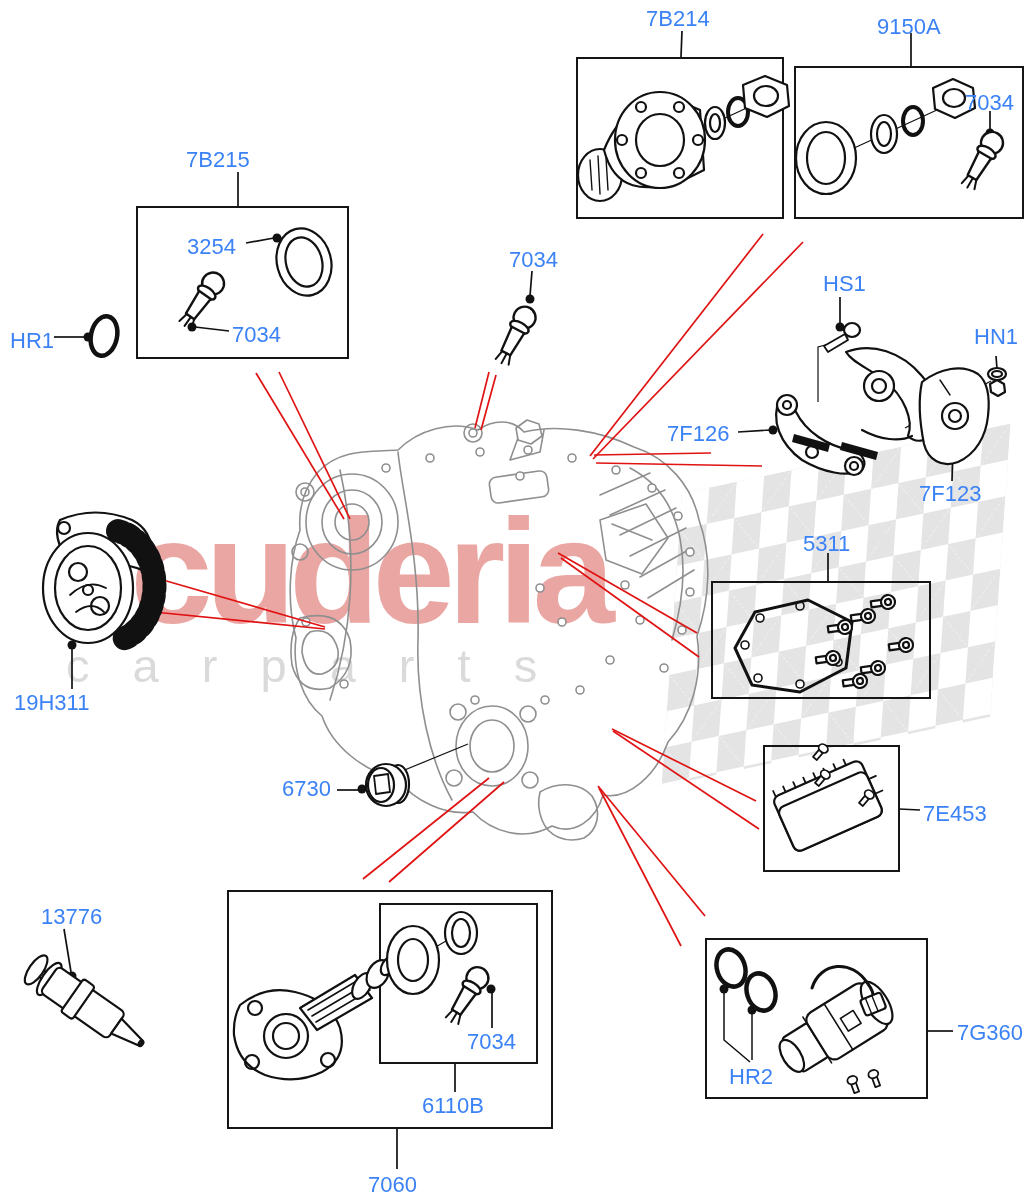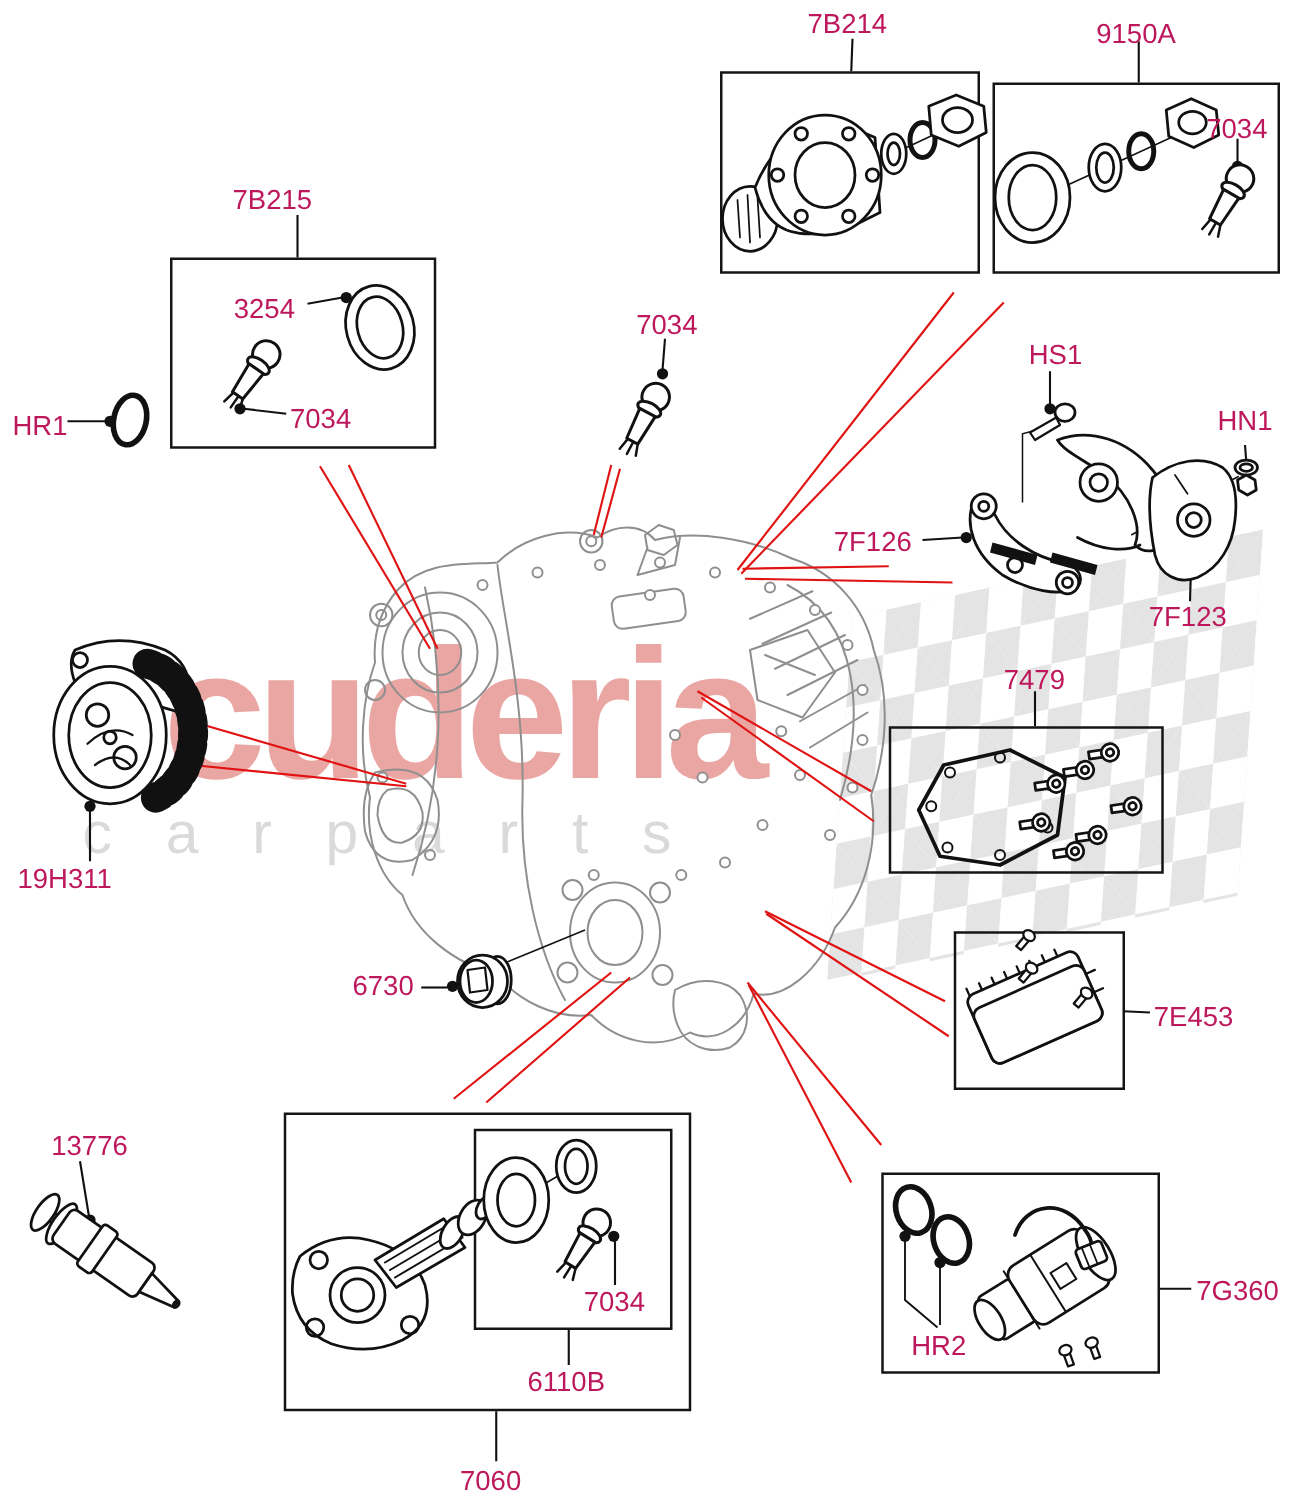--- a/index.html
+++ b/index.html
@@ -1,18 +1,18 @@
 <!DOCTYPE html>
 <html><head>
 <meta charset="utf-8">
 <style>
   html,body{margin:0;padding:0;background:#fff;}
   #stage{position:relative;width:1034px;height:1200px;background:#fff;overflow:hidden;
          font-family:"Liberation Sans",sans-serif;}
-  .lbl{position:absolute;font:22px "Liberation Sans",sans-serif;color:#be185d;
+  .lbl{position:absolute;font:22px "Liberation Sans",sans-serif;color:#3b82f6;
        white-space:nowrap;z-index:6;cursor:pointer;}
   #checker{position:absolute;left:668px;top:492px;width:336px;height:226px;z-index:1;
     background-image:
       linear-gradient(45deg,#e4e4e4 25%,transparent 25%),
       linear-gradient(-45deg,#e4e4e4 25%,transparent 25%),
       linear-gradient(45deg,transparent 75%,#e4e4e4 75%),
       linear-gradient(-45deg,transparent 75%,#e4e4e4 75%);
     background-size:56px 56px;
     background-position:0 0,0 28px,28px -28px,-28px 0;
     transform:rotate(-12deg) skewX(-16deg) scaleY(1.25);}
@@ -376,21 +376,21 @@
   <div class="lbl" style="left:965px;top:90px">7034</div>
   <div class="lbl" style="left:186px;top:147px">7B215</div>
   <div class="lbl" style="left:187px;top:234px">3254</div>
   <div class="lbl" style="left:232px;top:322px">7034</div>
   <div class="lbl" style="left:10px;top:328px">HR1</div>
   <div class="lbl" style="left:509px;top:247px">7034</div>
   <div class="lbl" style="left:823px;top:271px">HS1</div>
   <div class="lbl" style="left:974px;top:324px">HN1</div>
   <div class="lbl" style="left:667px;top:421px">7F126</div>
   <div class="lbl" style="left:919px;top:481px">7F123</div>
-  <div class="lbl" style="left:803px;top:531px">7479</div>
+  <div class="lbl" style="left:803px;top:531px">5311</div>
   <div class="lbl" style="left:14px;top:690px">19H311</div>
   <div class="lbl" style="left:282px;top:776px">6730</div>
   <div class="lbl" style="left:923px;top:801px">7E453</div>
   <div class="lbl" style="left:41px;top:904px">13776</div>
   <div class="lbl" style="left:368px;top:1172px">7060</div>
   <div class="lbl" style="left:422px;top:1093px">6110B</div>
   <div class="lbl" style="left:467px;top:1029px">7034</div>
   <div class="lbl" style="left:729px;top:1064px">HR2</div>
   <div class="lbl" style="left:957px;top:1020px">7G360</div>
 

